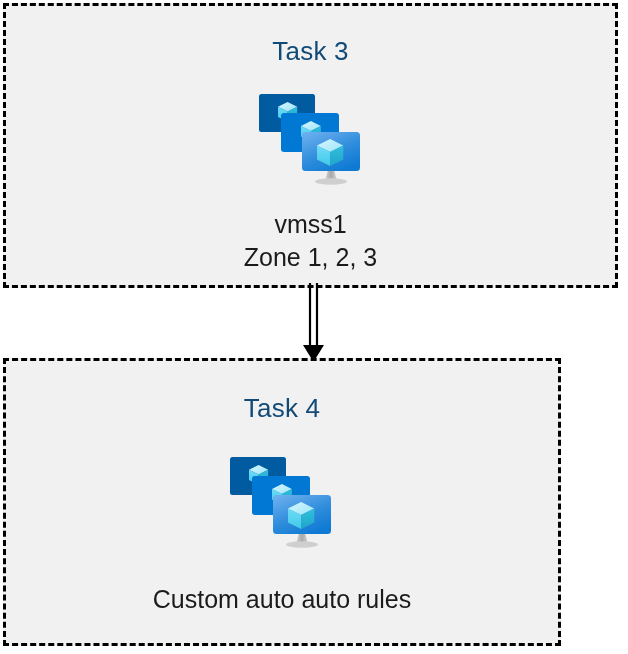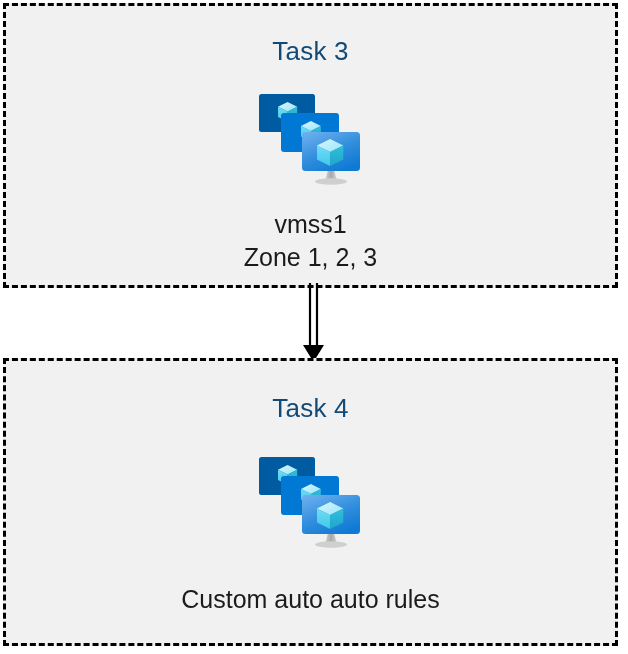--- a/index.html
+++ b/index.html
@@ -37,21 +37,21 @@
   #box-task3 {
     left: 3px;
     top: 3px;
     width: 615px;
     height: 285px;
   }
 
   #box-task4 {
     left: 3px;
     top: 358px;
-    width: 615px;
+    width: 558px;
     height: 288px;
   }
 
   .task-title {
     color: #114a76;
     font-size: 26px;
     line-height: 1;
     font-weight: 400;
     letter-spacing: 0.2px;
     white-space: nowrap;

